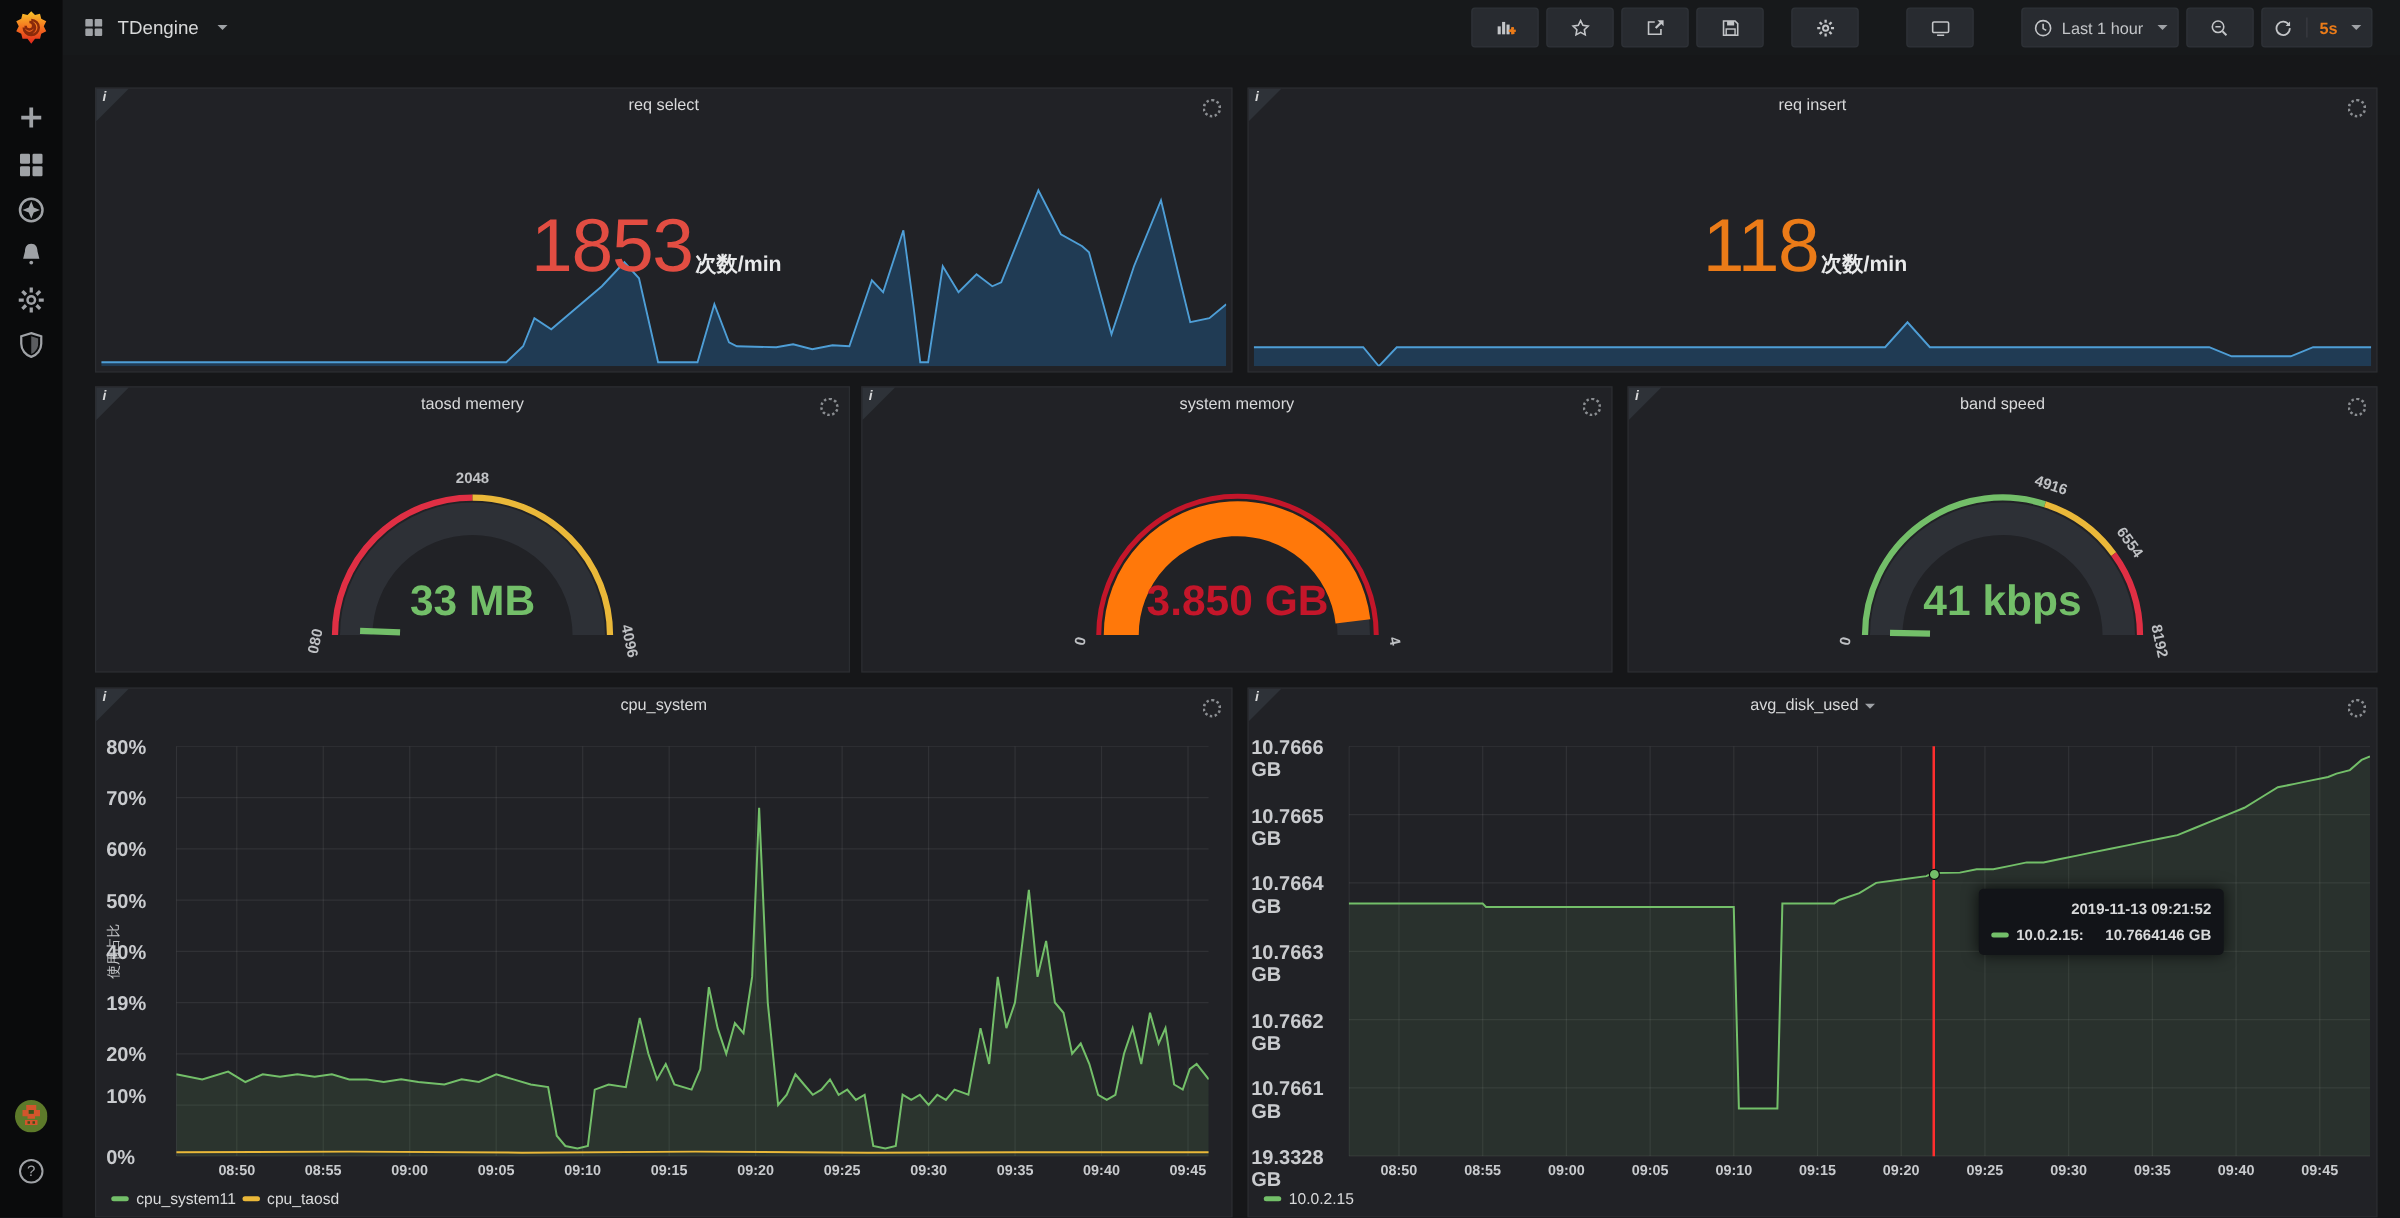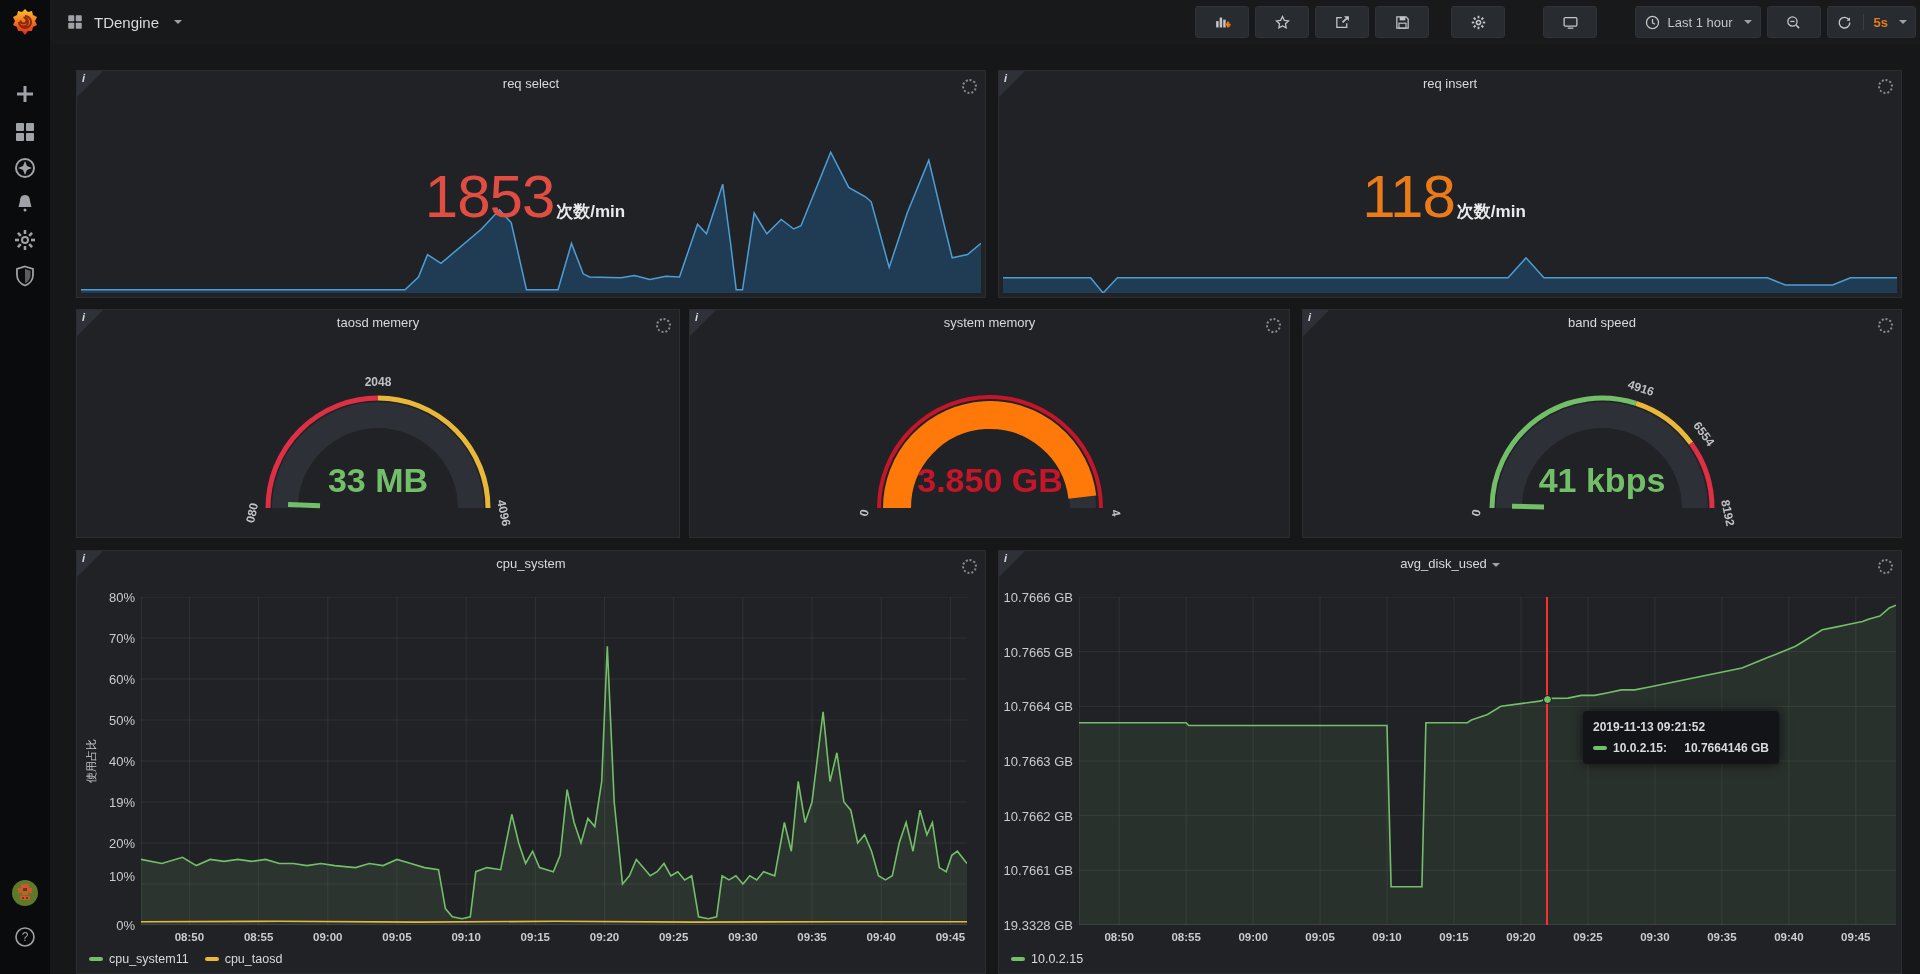--- a/index.html
+++ b/index.html
@@ -8,21 +8,21 @@
   .sidebar{position:absolute;left:0;top:0;width:50px;height:974px;background:#0a0b0c;z-index:5}
   .side-icon{position:absolute;left:13px;width:24px;height:24px;color:#9fa2a6;cursor:pointer}
   .side-icon svg{width:100%;height:100%}
   
   .navbar{position:absolute;left:50px;top:0;width:1870px;height:44px;background:#17191b;z-index:4;
     display:flex;align-items:center}
   .nb-left{display:flex;align-items:center;gap:10px;padding-left:16px;cursor:pointer}
   .nb-title{font-size:15px;color:#d8d9da;font-weight:400}
   .caret{display:inline-block;width:0;height:0;border-left:4px solid transparent;border-right:4px solid transparent;
     border-top:4px solid #9fa2a6;vertical-align:middle;margin-left:5px}
-  .nb-right{margin-left:auto;display:flex;align-items:flex-end;gap:6px;padding-right:4px}
+  .nb-right{margin-left:auto;display:flex;align-items:flex-end;gap:6px;padding-right:22px}
   .nb-btn{height:30px;min-width:36px;padding:0 8px;background:#282b30;border:1px solid #2f3338;border-radius:3px;
     display:flex;align-items:center;justify-content:center;gap:6px;cursor:pointer;color:#c3c5c8;font-size:13px}
   .nb-btn svg{width:17px;height:17px}
   .nb-gap{width:10px}
   .accent{color:#eb7b18;font-weight:600}
   .vdiv{width:1px;height:16px;background:#3a3d42;margin:0 4px}
   
   .panel{position:absolute;background:#212226;border:1px solid #2b2d31;box-sizing:border-box}
   .p-title{position:absolute;top:5px;left:0;right:0;text-align:center;font-size:13px;font-weight:500;
     color:#d8d9da;cursor:pointer;z-index:3}
@@ -31,31 +31,31 @@
   .i-corner span{position:absolute;top:-25px;left:5px;font-size:11px;font-weight:700;color:#d8d9da;font-style:italic}
   .spinner{position:absolute;top:8px;right:8px;width:11px;height:11px;border:2px dotted #8a8d91;border-radius:50%;z-index:3}
   .spark{position:absolute;left:4px;bottom:4px}
   .bigvalue-wrap{position:absolute;left:0;right:12px;top:96px;display:flex;align-items:baseline;justify-content:center;z-index:2}
   .bigvalue{font-size:60px;font-weight:500;line-height:1;letter-spacing:-1px}
   .big-suffix{font-size:17px;font-weight:700;color:#e9eaeb;margin-left:2px}
   .gauge{position:absolute;left:50%;transform:translateX(-50%);top:52px}
   
   .chart-body{position:absolute;left:0;top:0;right:0;bottom:0}
   .plot-svg{position:absolute}
-  .ytick{position:absolute;font-size:13px;font-weight:400;color:#c9cbce;text-align:right}
+  .ytick{position:absolute;font-size:16px;font-weight:700;color:#c9cbce;}
   .xtick{position:absolute;font-size:11.5px;font-weight:700;color:#c9cbce;text-align:center;width:44px}
   .ylabel-rot{position:absolute;font-size:11px;color:#c9cbce;transform:translate(-50%,-50%) rotate(-90deg);white-space:nowrap}
-  .legend{position:absolute;left:12px;bottom:7px;display:flex;gap:16px;align-items:flex-start}
+  .legend{position:absolute;left:12px;bottom:7px;display:flex;gap:5px;align-items:flex-start}
   .legend-item{display:flex;align-items:center;gap:6px;font-size:12.5px;color:#d8d9da;cursor:pointer}
   .dash{display:inline-block;width:14px;height:4px;border-radius:2px}
   .crosshair{position:absolute;width:1.5px;background:#ff2e2e;z-index:2}
   .pt-dot{position:absolute;width:7px;height:7px;border-radius:50%;background:#73bf69;border:1px solid #0b0c0e;z-index:3}
   .g-tooltip{position:absolute;width:176px;background:#121418;border-radius:4px;padding:9px 10px;z-index:6;
     box-shadow:0 0 12px rgba(0,0,0,0.7);font-size:12px}
-  .tt-time{text-align:left;font-weight:700;color:#d8d9da;margin-bottom:7px}
+  .tt-time{text-align:right;font-weight:700;color:#d8d9da;margin-bottom:7px}
   .tt-row{display:flex;align-items:center;gap:6px;font-weight:700}
   .tt-val{margin-left:auto}
 </style>
 </head>
 <body>
 
 <div class="sidebar">
   <div class="side-icon" style="top:8px;left:11px;width:28px;height:28px">
     <svg viewBox="0 0 28 28">
         <defs>

